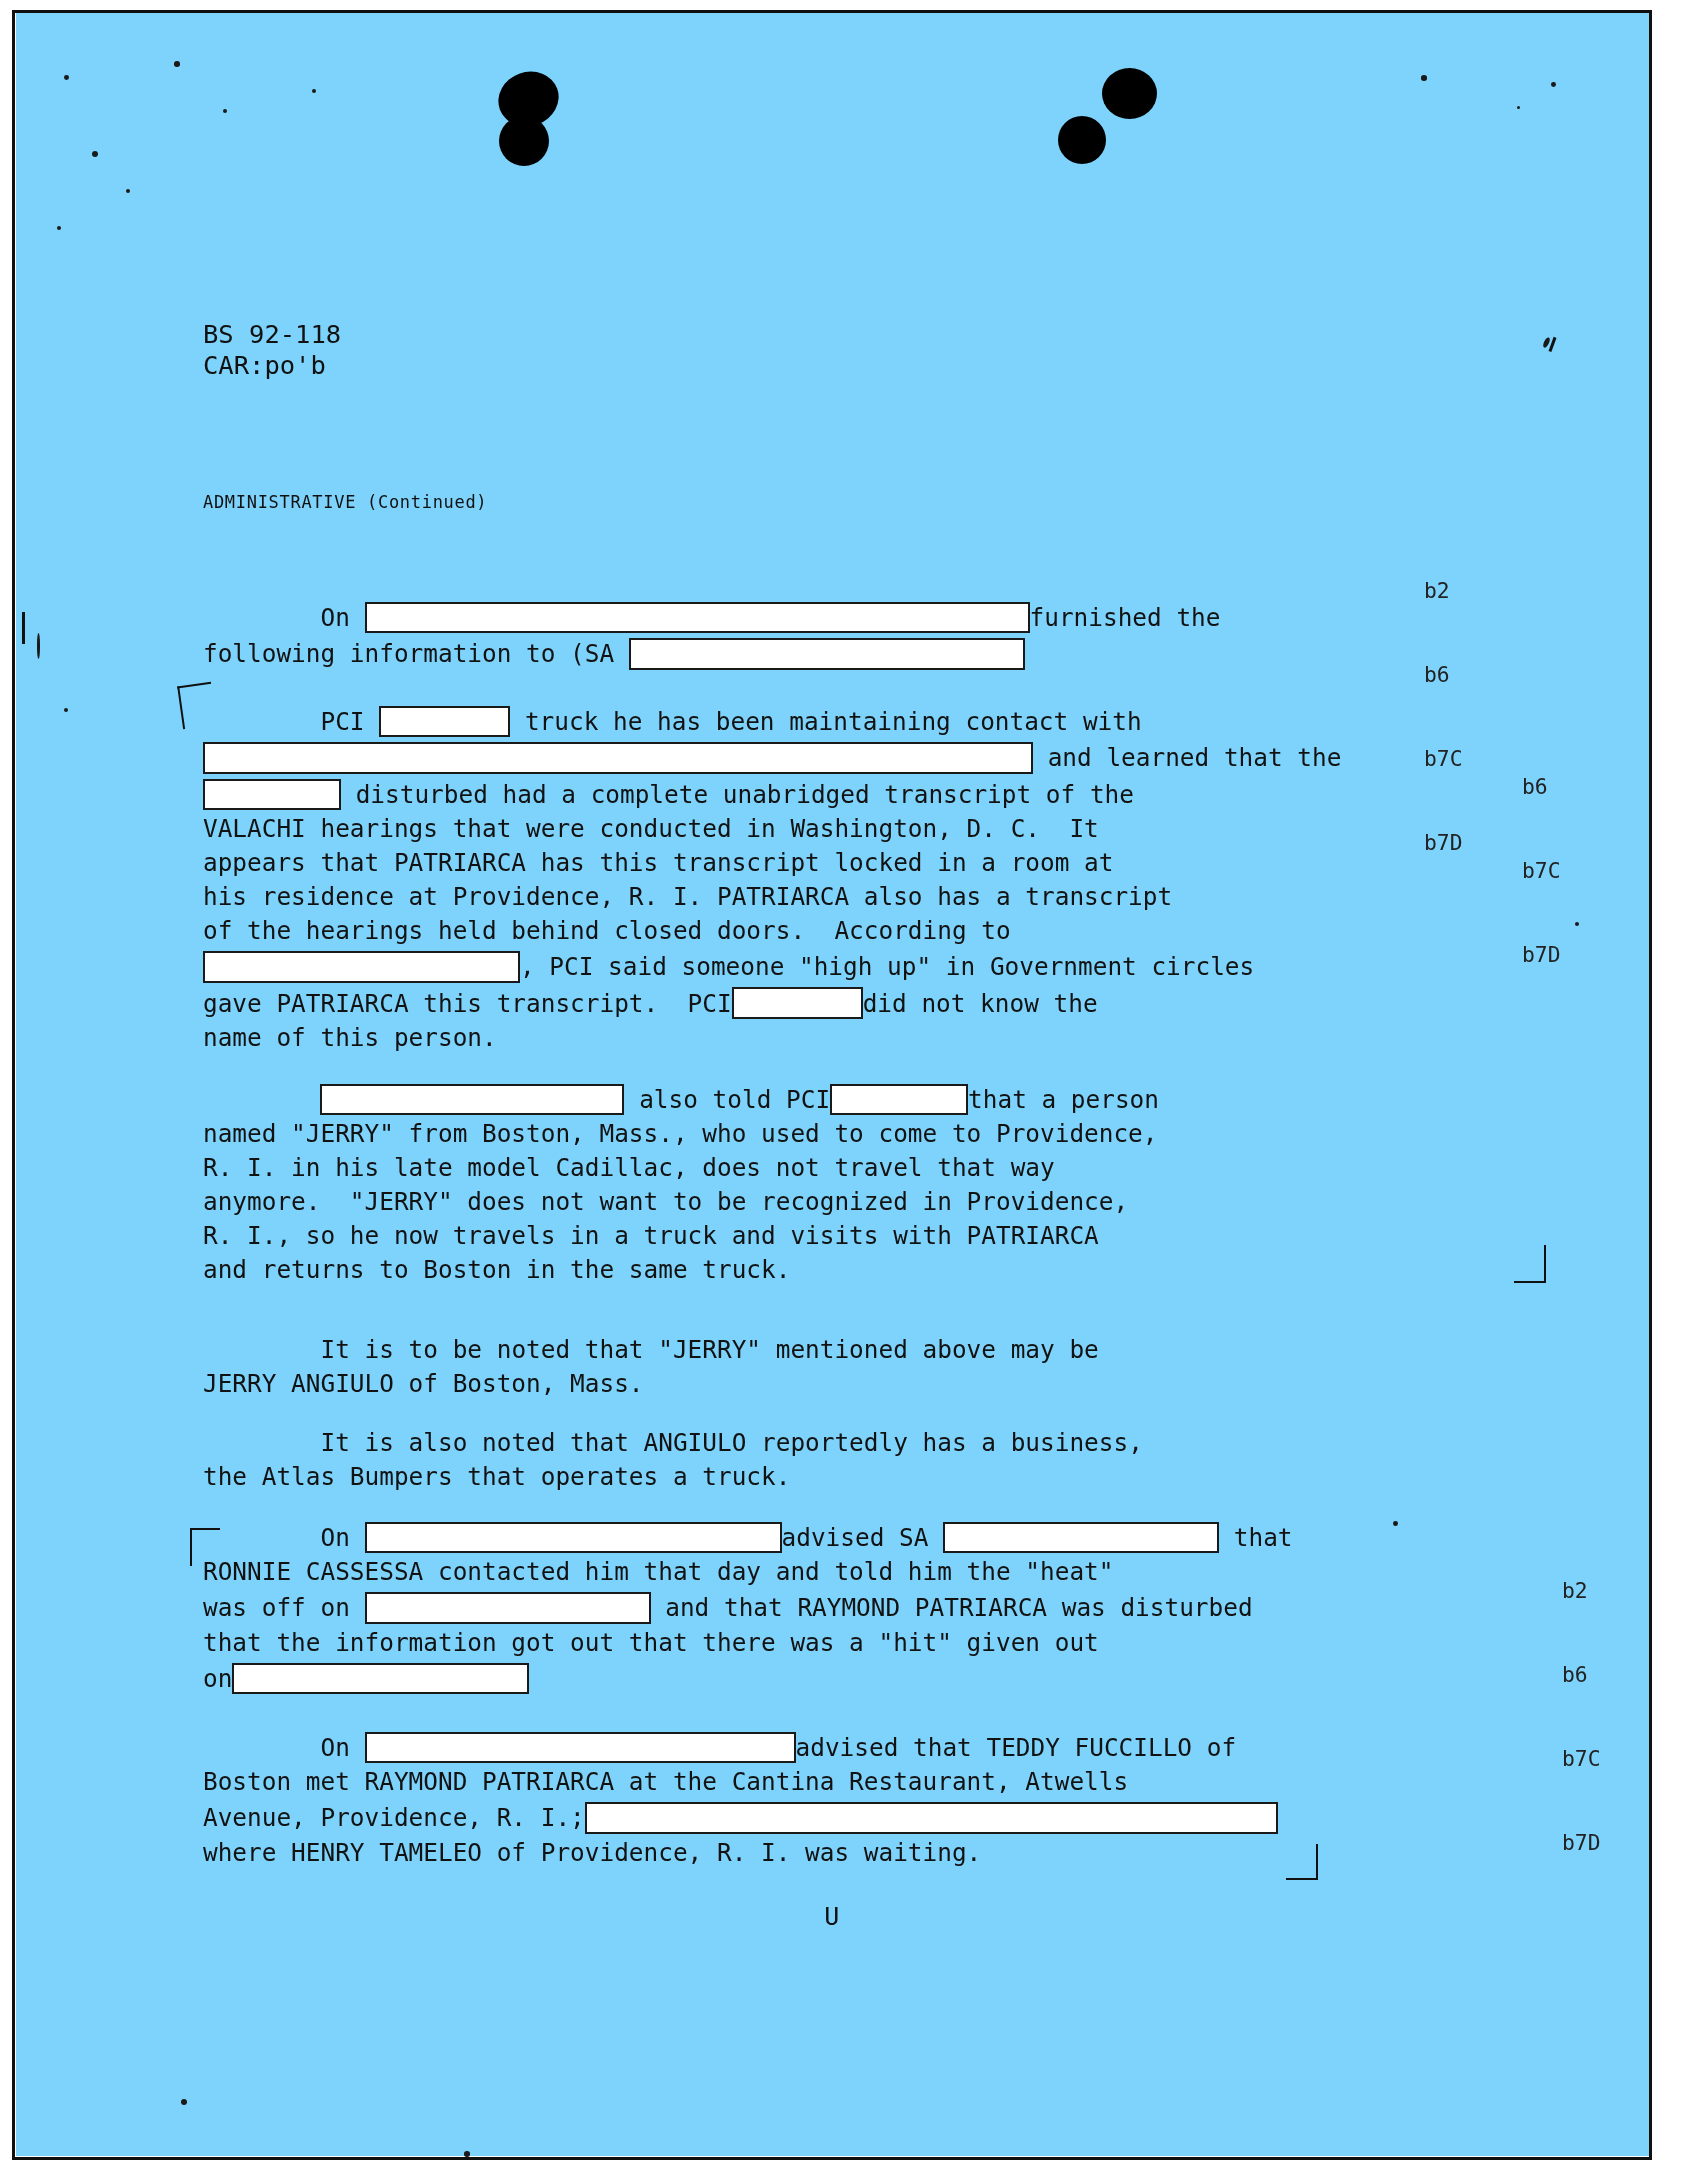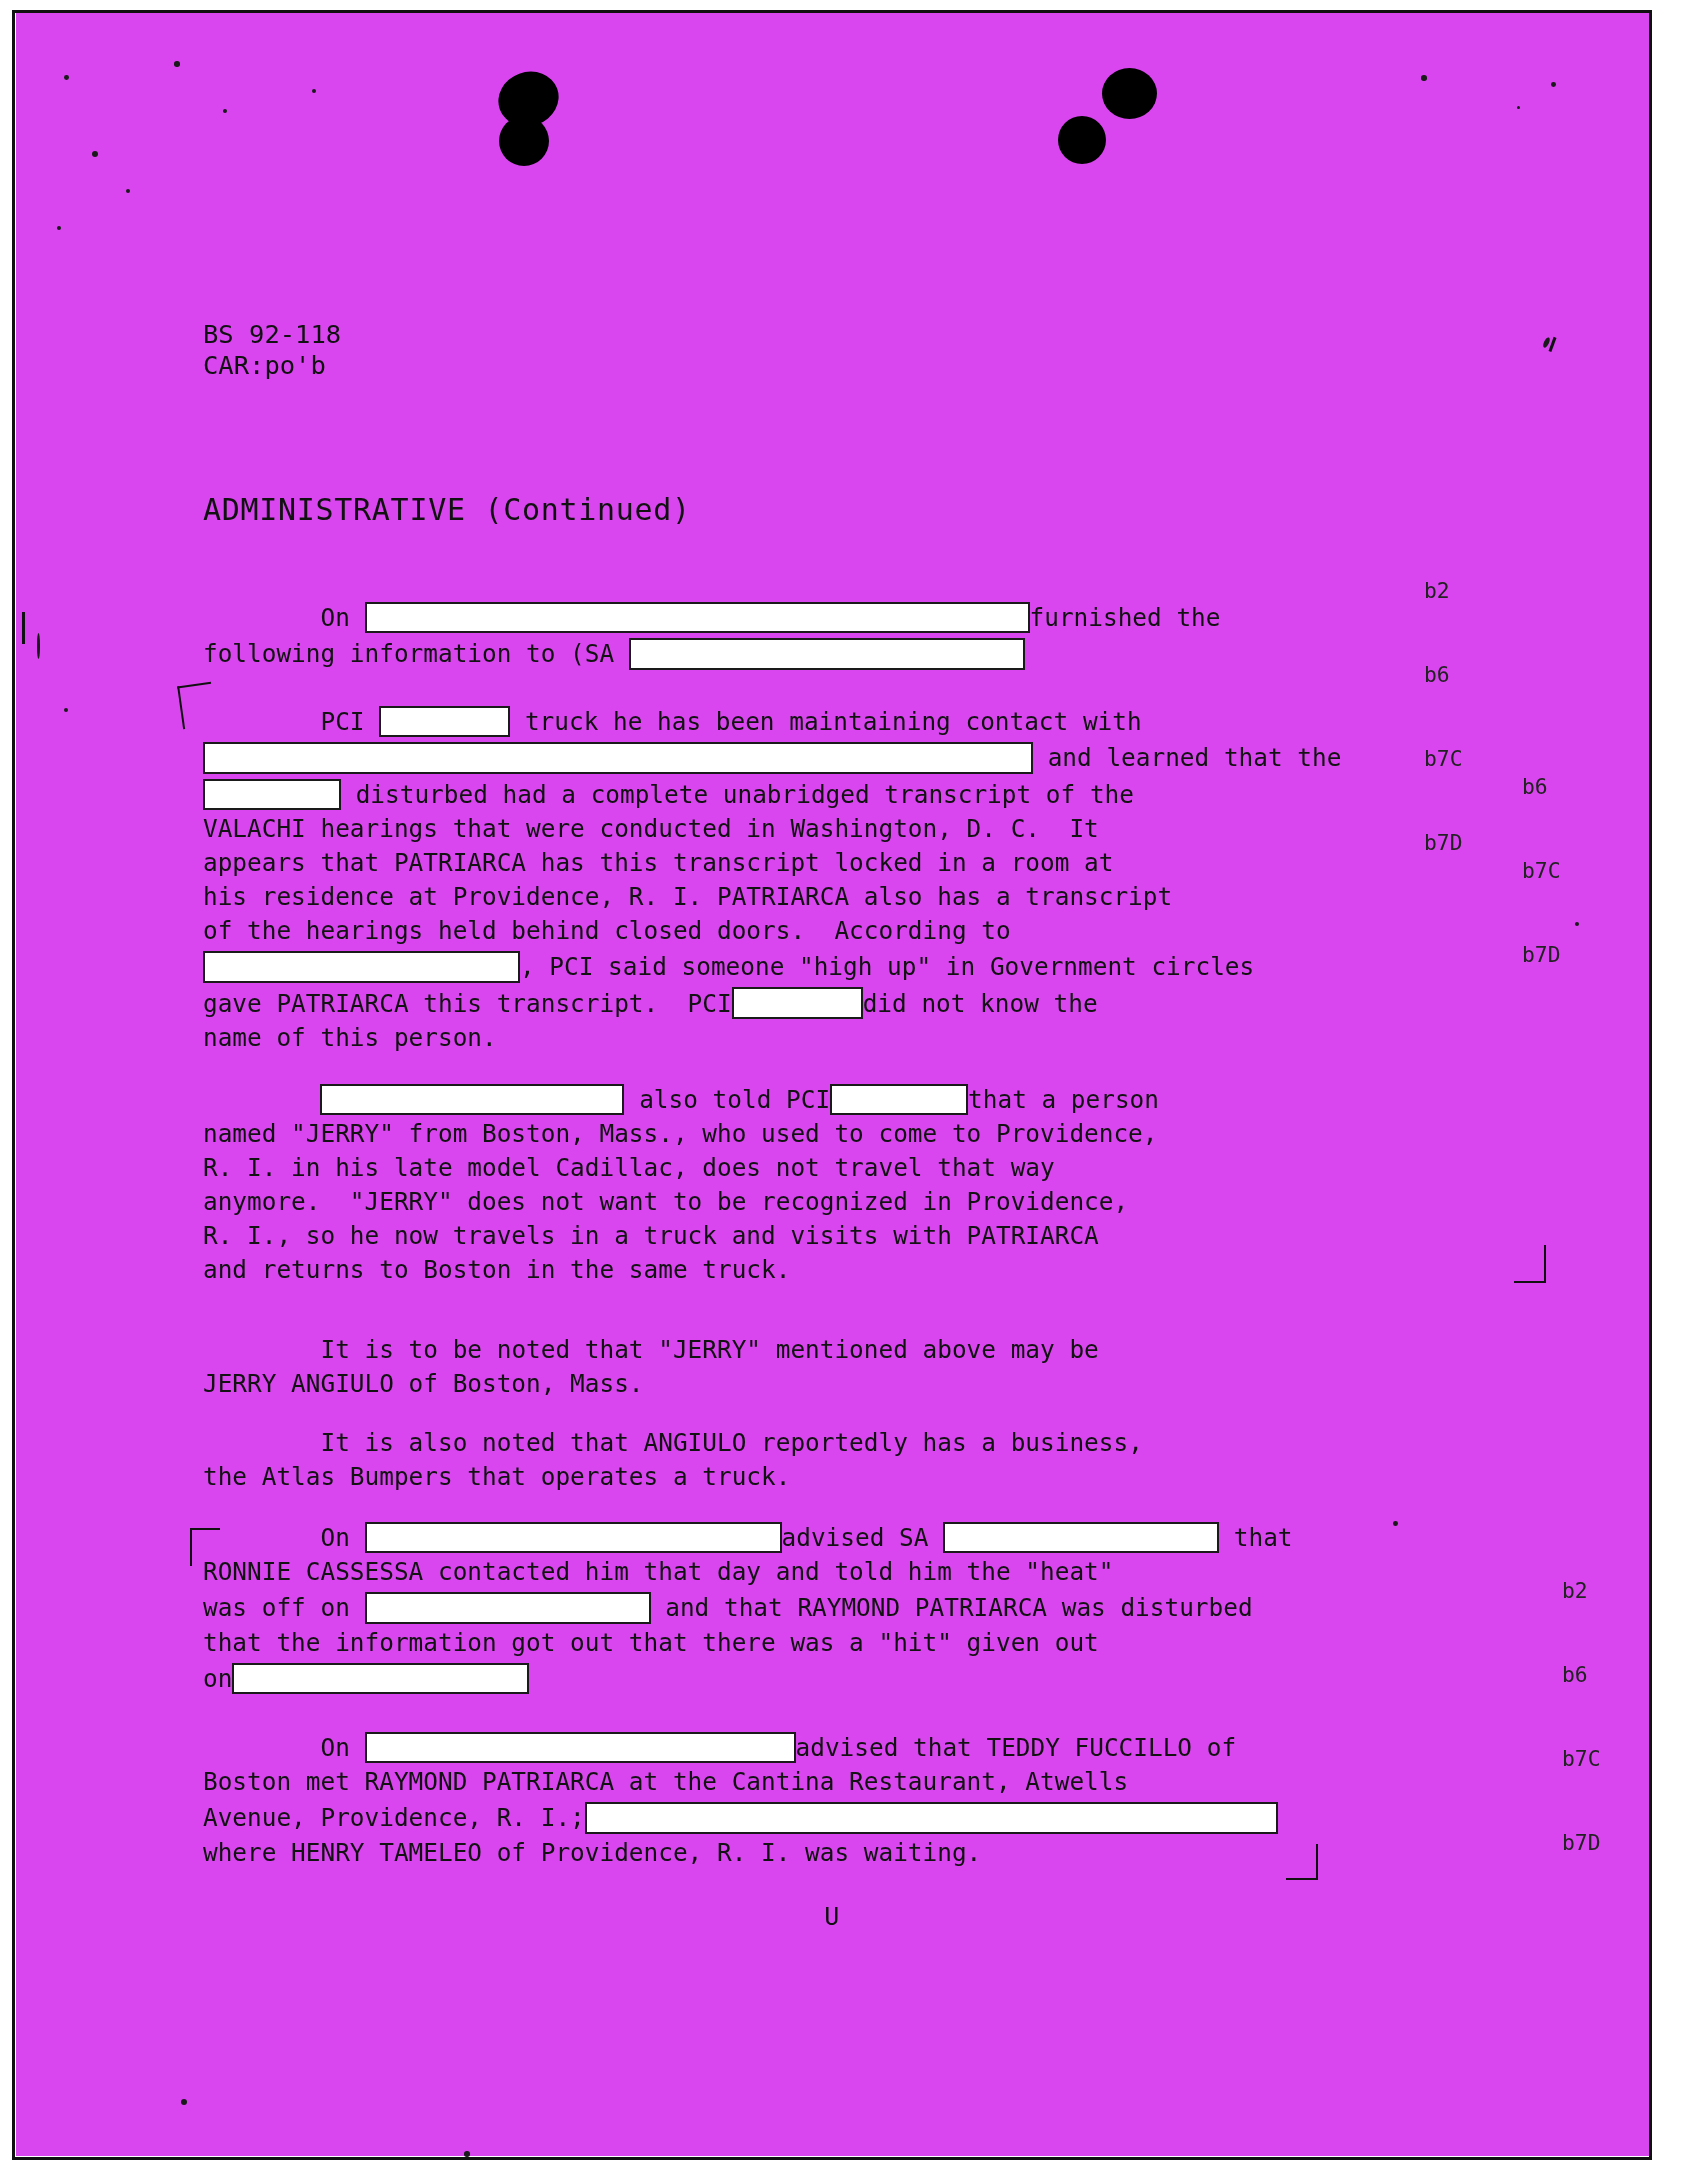--- a/index.html
+++ b/index.html
@@ -27,21 +27,21 @@
     border: 3.4px solid #101010;
     background: #ffffff;
     box-sizing: border-box;
   }
   .paper {
     position: absolute;
     left: 16px;
     top: 13px;
     width: 1633px;
     height: 2143px;
-    background: #d946ef;
+    background: #7dd3fc;
   }
   
   .speck {
     position: absolute;
     background: #1a1a1a;
     border-radius: 50%;
   }
   
   .blob {
     position: absolute;
@@ -57,21 +57,21 @@
   }
   .header-id {
     left: 187px;
     top: 305px;
     font-size: 25.5px;
     line-height: 32px;
   }
   .section-title {
     left: 187px;
     top: 479px;
-    font-size: 30px;
+    font-size: 17px;
     letter-spacing: 0.7px;
   }
   .body-block {
     position: absolute;
     left: 187px;
     font-size: 24.4px;
     line-height: 34px;
     white-space: pre-wrap;
     color: #121212;
     margin-top: 8px;

